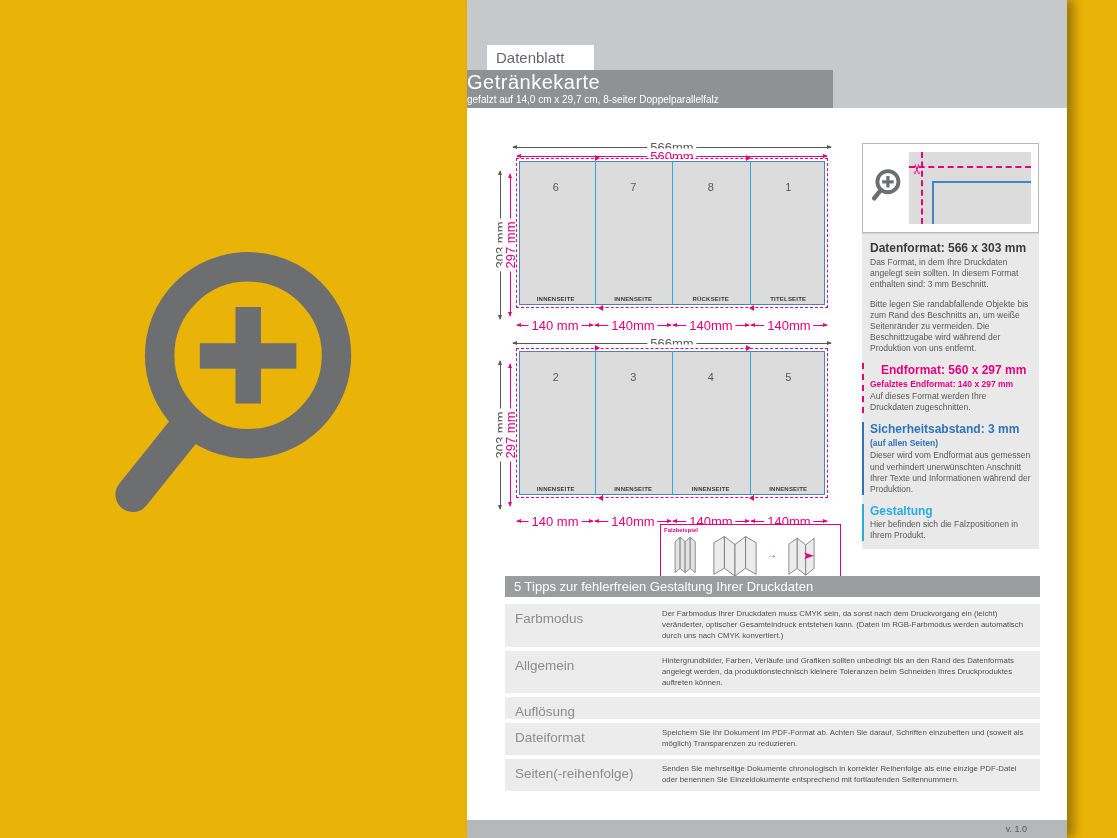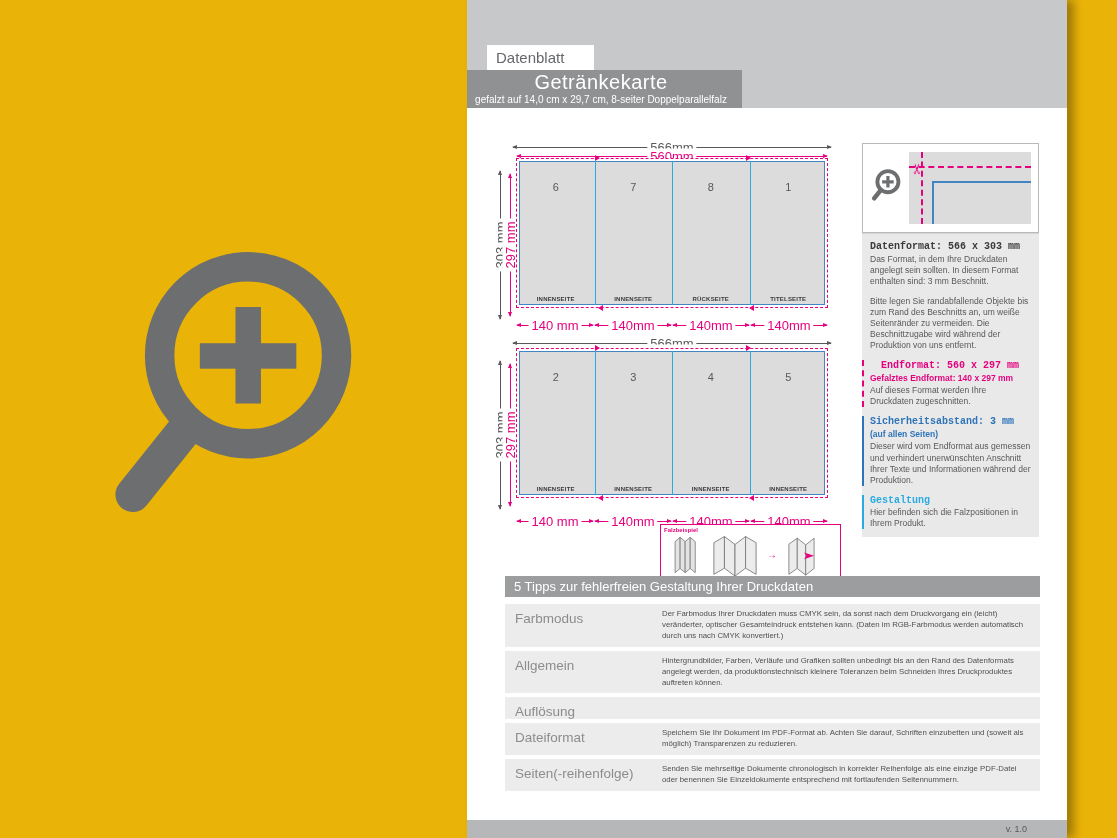--- a/index.html
+++ b/index.html
@@ -9,22 +9,22 @@
   
   .big-mag { position:absolute; left:98px; top:232px; width:268px; height:335px; }
 
   
   .page { position:absolute; left:467px; top:0; width:600px; height:838px; background:#fff;
           box-shadow:7px 0 9px rgba(0,0,0,0.32); }
 
   .band { position:absolute; left:0; top:0; width:600px; height:108px; background:#c7c8c9; }
   .tab  { position:absolute; left:20px; top:45px; width:107px; height:25px; background:#ffffff;
           color:#66676a; font-size:15px; line-height:25px; padding-left:9px; }
-  .titlebar { position:absolute; left:0; top:70px; width:275px; height:38px; background:#8f9193;
-          color:#fff; text-align:center; padding-right:7px; }
+  .titlebar { position:absolute; left:0; top:70px; width:366px; height:38px; background:#8f9193;
+          color:#fff; text-align:left; padding-right:7px; }
   .titlebar .title { font-size:20px; line-height:24px; letter-spacing:0.5px; }
   .titlebar .subtitle { font-size:10px; line-height:12px; }
 
   
   .dim { position:absolute; color:#58585a; font-size:13px;margin-top:12px; }
   .dim.pink { color:#e6007e; }
   .dim .line { position:absolute; background:currentColor; }
   .dim.h .line { left:1px; right:1px; top:50%; height:1px; }
   .dim.v .line { top:1px; bottom:1px; left:50%; width:1px; }
   .dim.h::before { content:""; position:absolute; left:0; top:50%; transform:translateY(-50%);
@@ -68,21 +68,21 @@
   .corner .bl-v { position:absolute; left:23px; top:29px; bottom:0; border-left:2px solid #4384c2; }
   .scissors { position:absolute; left:2px; top:9px; color:#e6007e; font-size:14px; transform:rotate(-90deg); }
   .small-mag { position:absolute; left:7px; top:23px; width:32px; height:40px; }
 
   .itext { background:#e9e9ea; padding:7px 0 8px 0; border-top:1px solid #d5d5d5; }
   .isec { border-left:3px solid transparent; padding:0 7px 0 5px; margin-bottom:9px; }
   .isec:last-child { margin-bottom:0; }
   .isec.edge-pink { border-left:2px dashed #e6007e; padding-left:6px; }
   .isec.edge-blue { border-left:2px solid #2f74b8; padding-left:6px; }
   .isec.edge-cyan { border-left:2px solid #29abe2; padding-left:6px; }
-  .isec h4 { font-size:10px; color:#3b3b3d; margin-bottom:2px;font-family:Liberation Mono, monospace; }
+  .isec h4 { font-size:12px; color:#3b3b3d; margin-bottom:2px; }
   .isec h4.pink { color:#e6007e;margin-left:11px; }
   .isec h4.blue { color:#2f74b8; }
   .isec h4.cyan { color:#29abe2; margin-bottom:1px; }
   .isec .sub { display:block; font-size:8.5px; font-weight:bold; margin-bottom:2px; }
   .isec .sub.pink { color:#e6007e; }
   .isec .sub.blue { color:#2f74b8; }
   .isec p { font-size:8.5px; color:#58585a; line-height:1.3; }
 
   
   .tips { position:absolute; left:38px; top:576px; width:535px; }

